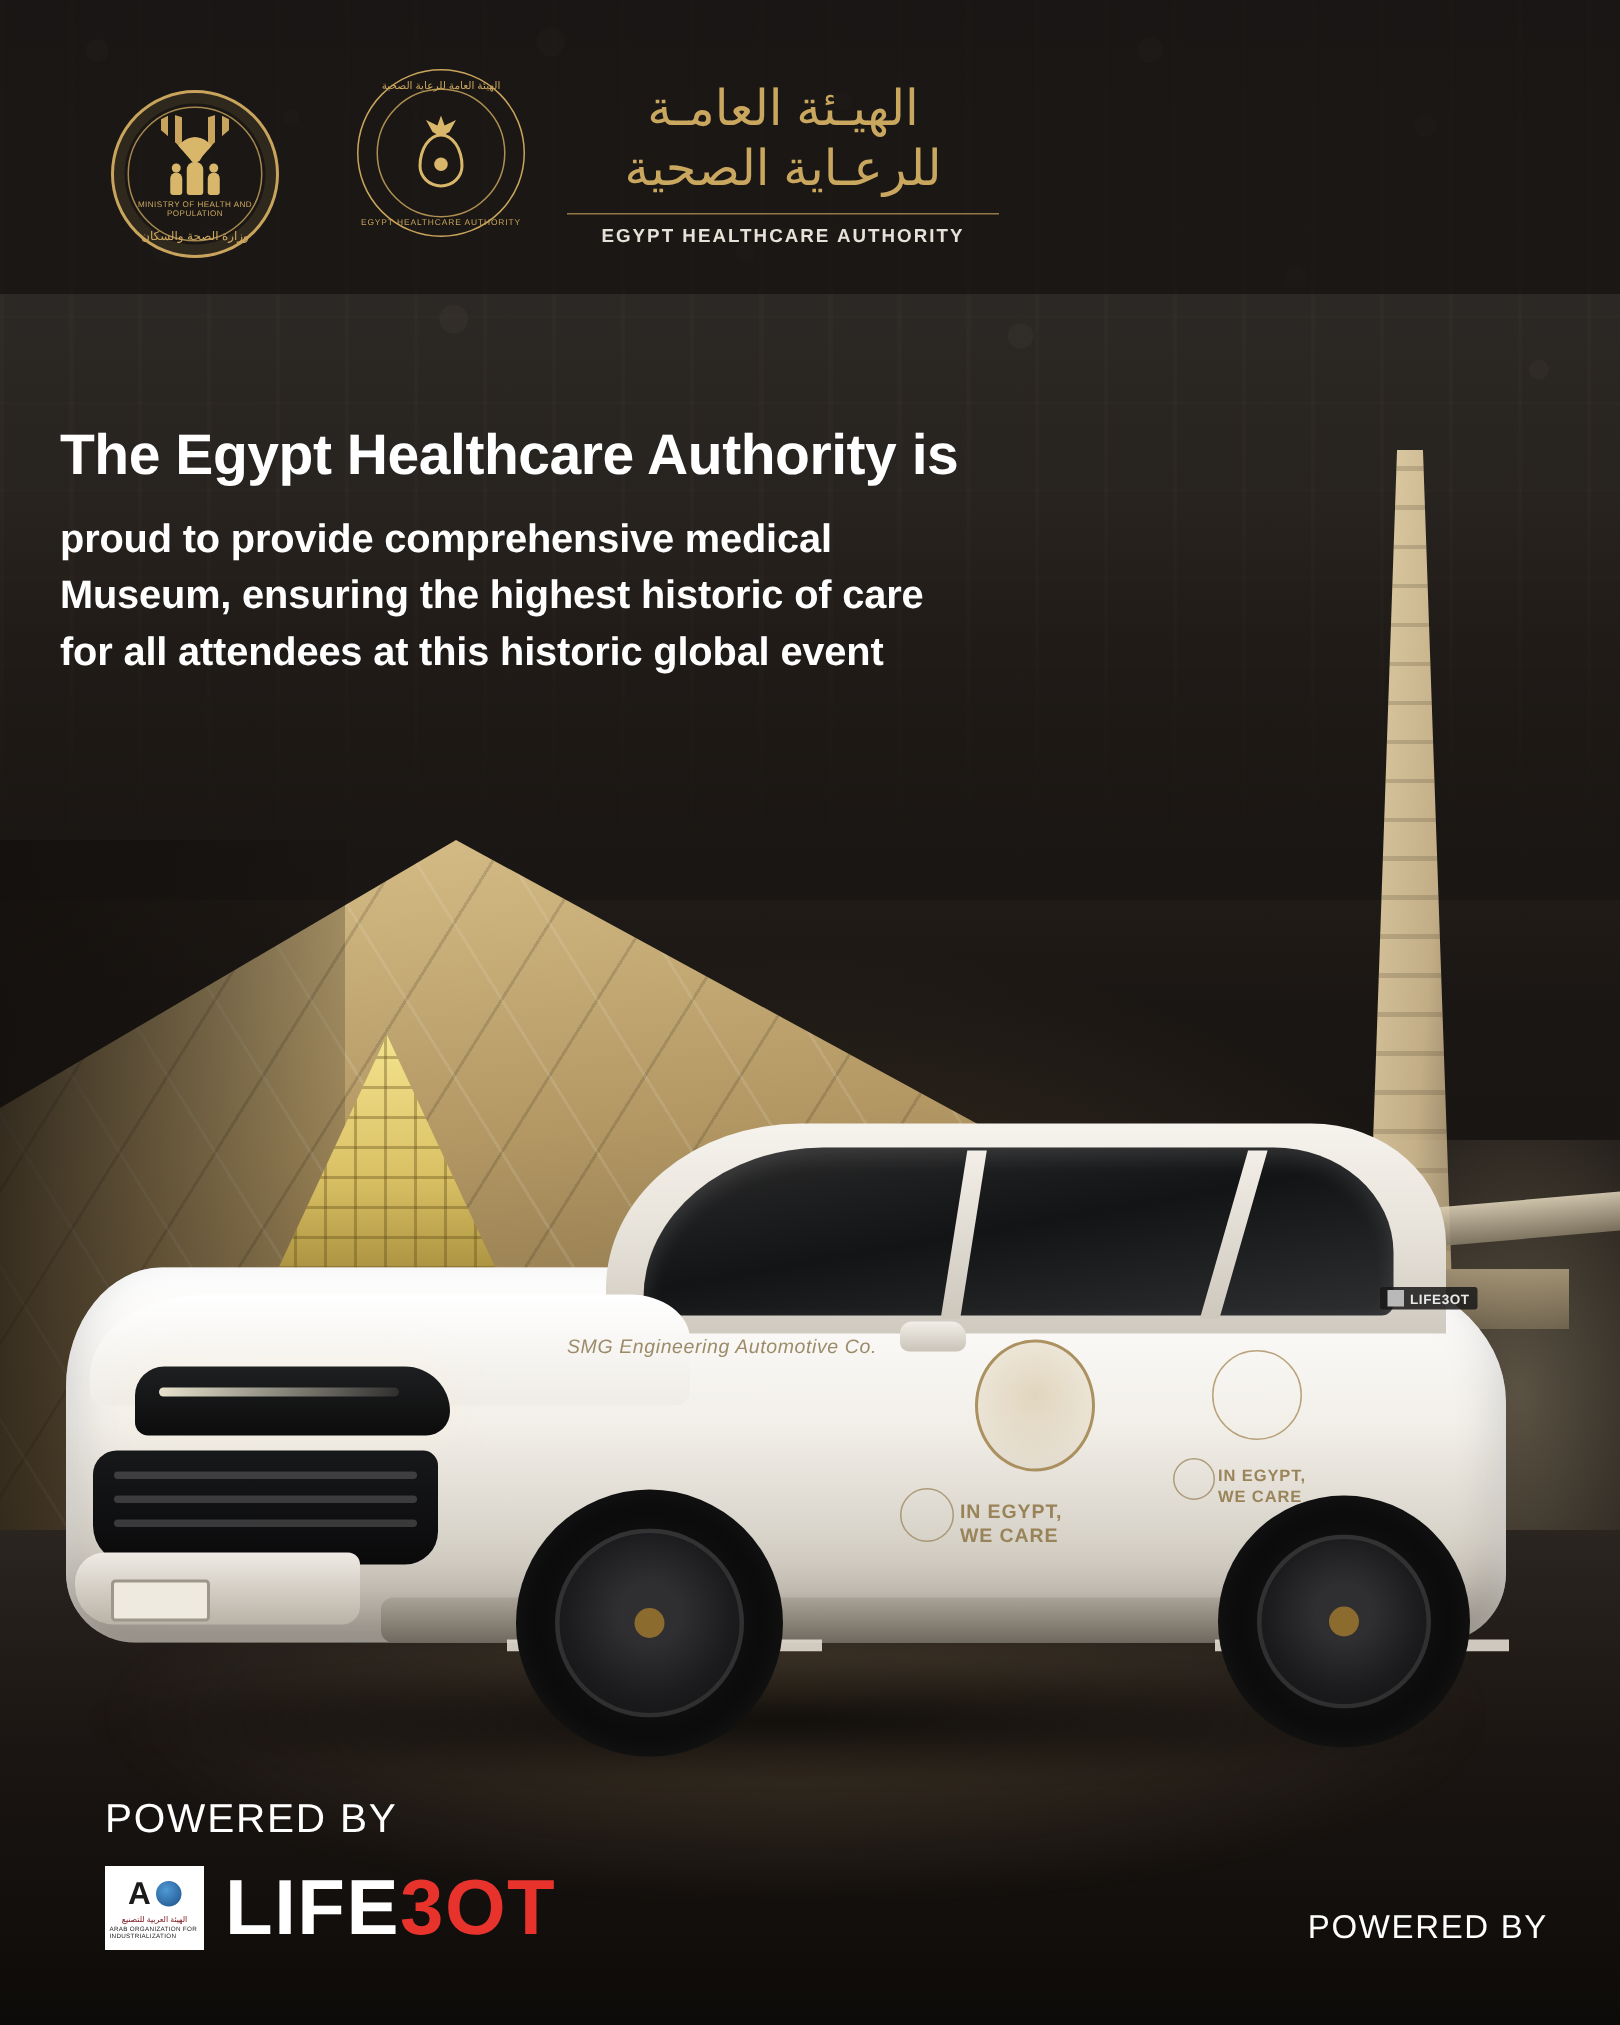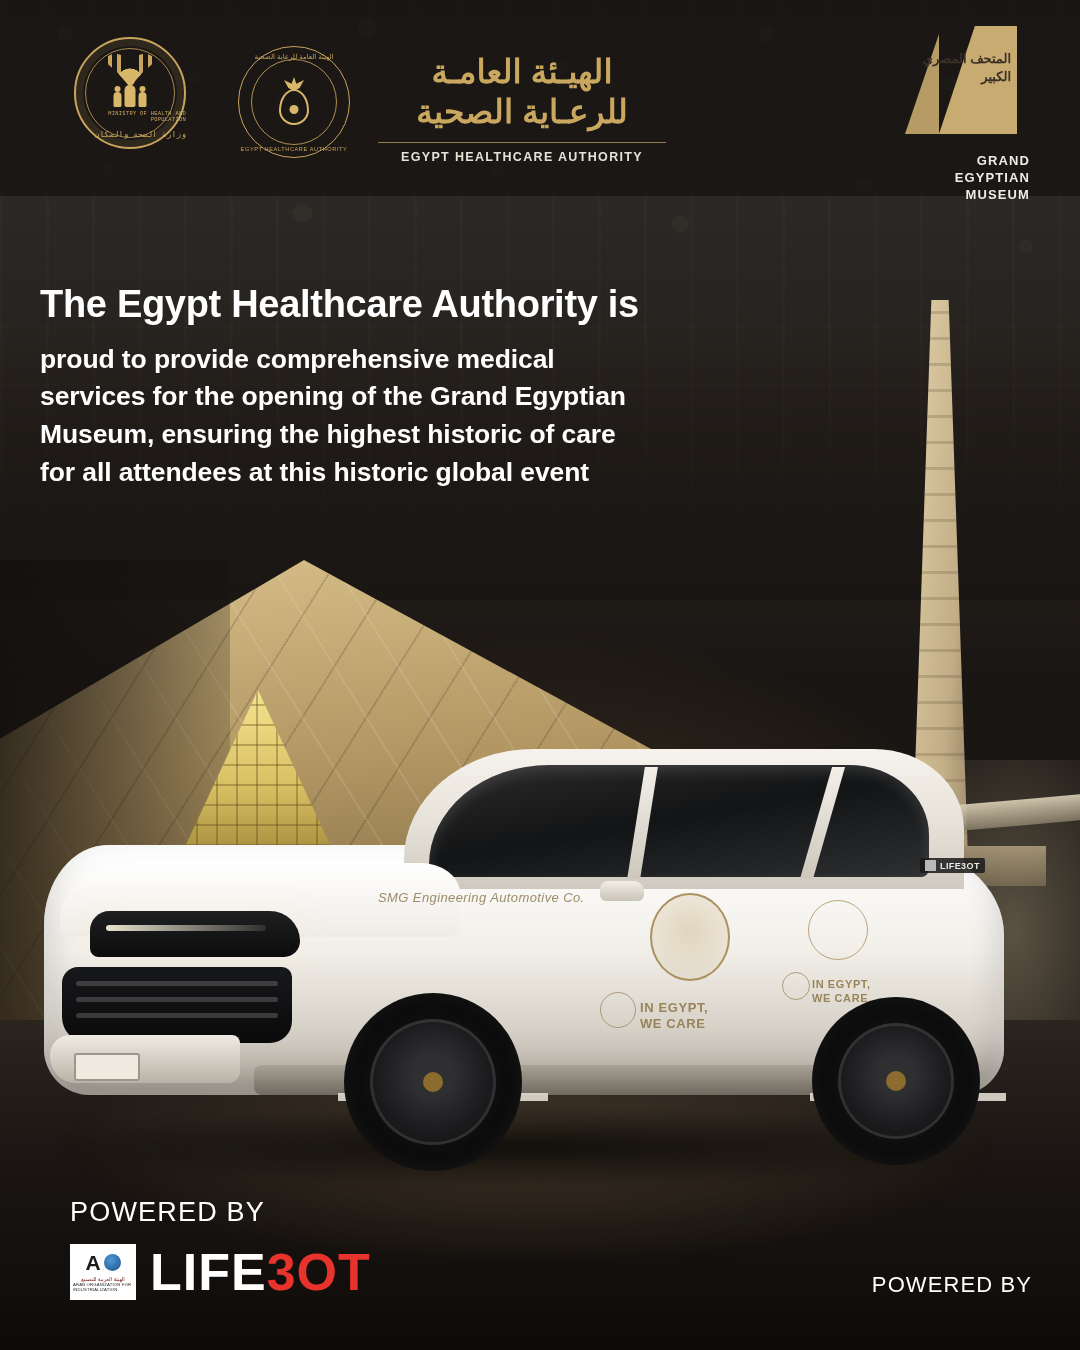--- a/index.html
+++ b/index.html
@@ -65,24 +65,23 @@
     align-items: center;
   }
   .topbar-inner {
     position: relative;
     width: 100%;
     height: 100%;
   }
 
   .logo-moh {
     position: absolute;
-    left: 74px; top: 37px;
+    left: 74px; top: 60px;
     width: 112px; height: 112px;
-    text-align: right;
-    font-family: Liberation Mono, monospace;
+    text-align: center;
   }
   .logo-moh .ring {
     position: absolute; inset: 0;
     border-radius: 50%;
     border: 2px solid #c9a45c;
     box-shadow: inset 0 0 0 7px rgba(201,164,92,0.12);
   }
   .logo-moh .ring::after {
     content: "";
     position: absolute;
@@ -199,21 +198,21 @@
   }
 
   .logo-eha-word {
     position: absolute;
     left: 372px; top: 52px;
     width: 300px;
   }
   .logo-eha-word .ar {
     color: #caa75f;
     font-size: 33px;
-    font-weight: bold;
+    font-weight: normal;
     letter-spacing: 2px;
     line-height: 1.22;
     text-align: center;
     direction: rtl;
   }
   .logo-eha-word .rule {
     height: 1px;
     background: rgba(201,164,92,0.7);
     margin: 9px 6px 7px 6px;
   }
@@ -701,39 +700,28 @@
         <div class="seal-bottom">EGYPT HEALTHCARE AUTHORITY</div>
       </div>
 
       <div class="logo-eha-word">
         <div class="ar">الهيـئة العامـة</div>
         <div class="ar">للرعـاية الصحية</div>
         <div class="rule"></div>
         <div class="en">EGYPT HEALTHCARE AUTHORITY</div>
       </div>
 
-      <div class="logo-gem">
-        <div class="mark">
-          <div class="tri-a"></div>
-          <div class="tri-b"></div>
-          <div class="ar">المتحف المصري الكبير</div>
-        </div>
-        <div class="en">GRAND</div>
-        <div class="en">EGYPTIAN</div>
-        <div class="en">MUSEUM</div>
-      </div>
 
     </div>
   </div>
 
   <div class="headline">
     <div class="l1">The Egypt Healthcare Authority is</div>
     <div class="l2">
       <span>proud to provide comprehensive medical</span>
-      <span>services for the opening of the Grand Egyptian</span>
       <span>Museum, ensuring the highest historic of care</span>
       <span>for all attendees at this historic global event</span>
     </div>
   </div>
 
   <div class="car">
     <div class="shadow"></div>
     <div class="body"></div>
     <div class="cabin"></div>
     <div class="glass"></div>

